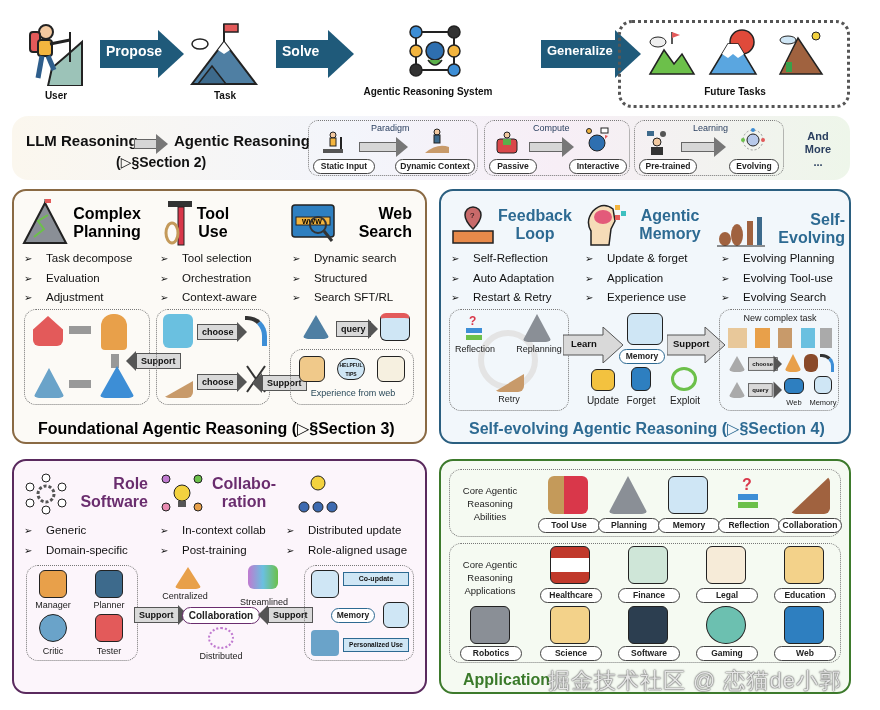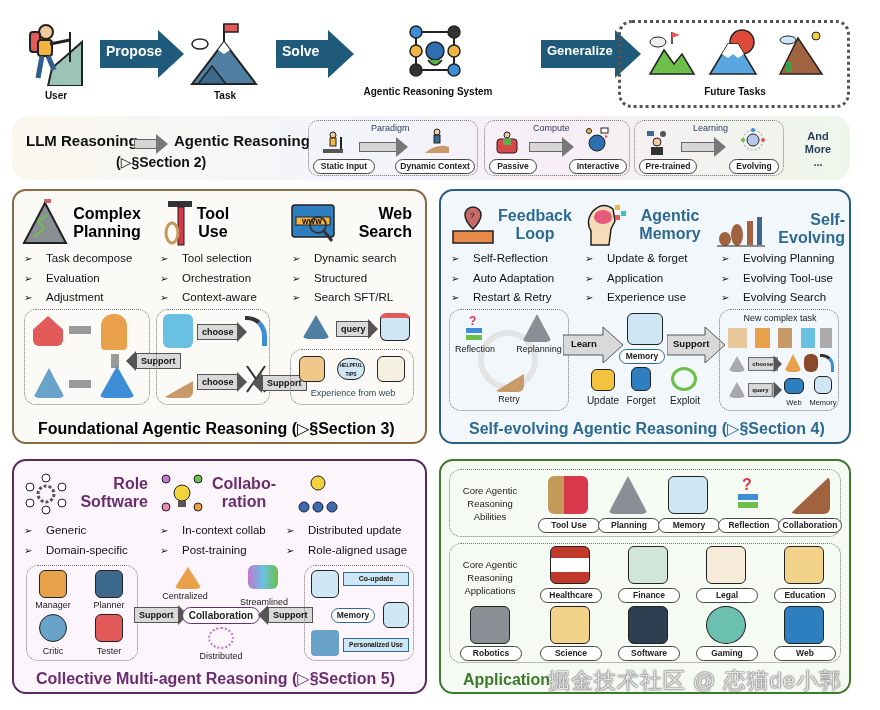--- a/index.html
+++ b/index.html
@@ -560,21 +560,20 @@
 
   <div class="sub-box" style="left:290px;top:104px;width:110px;height:96px;">
     <div class="icon-box" style="left:6px;top:4px;width:28px;height:28px;background:#cfe6f5;border:1px solid #222;"></div>
     <div class="abs" style="left:38px;top:6px;width:66px;height:14px;background:#cfe6f5;border:1px solid #2d6a92;font-size:7px;font-weight:bold;text-align:center;line-height:12px;">Co-update</div>
     <div class="pill" style="left:26px;top:42px;width:44px;border-color:#2d6a92;">Memory</div>
     <div class="icon-box" style="left:78px;top:36px;width:26px;height:26px;background:#cfe6f5;border:1px solid #222;"></div>
     <div class="icon-box" style="left:6px;top:64px;width:28px;height:26px;background:#6aa3c9;border-radius:4px;"></div>
     <div class="abs" style="left:38px;top:72px;width:66px;height:14px;background:#cfe6f5;border:1px solid #2d6a92;font-size:6.5px;font-weight:bold;text-align:center;line-height:12px;white-space:nowrap;">Personalized Use</div>
   </div>
 
-  <div class="footer-title c-purple" style="left:22px;top:208px;">Collective Multi-agent Reasoning (▷§Section 5)</div>
 </div>
 
 <div class="panel p-app">
   <div class="sub-box" style="left:8px;top:8px;width:392px;height:68px;">
     <div class="app-side" style="left:4px;top:14px;width:72px;">
       <div>Core Agentic</div>
       <div>Reasoning</div>
       <div>Abilities</div>
     </div>
     <div class="app-icon" style="left:98px;top:6px;background:linear-gradient(90deg,#c49a5a 40%,#d9374a 40%);"></div>

